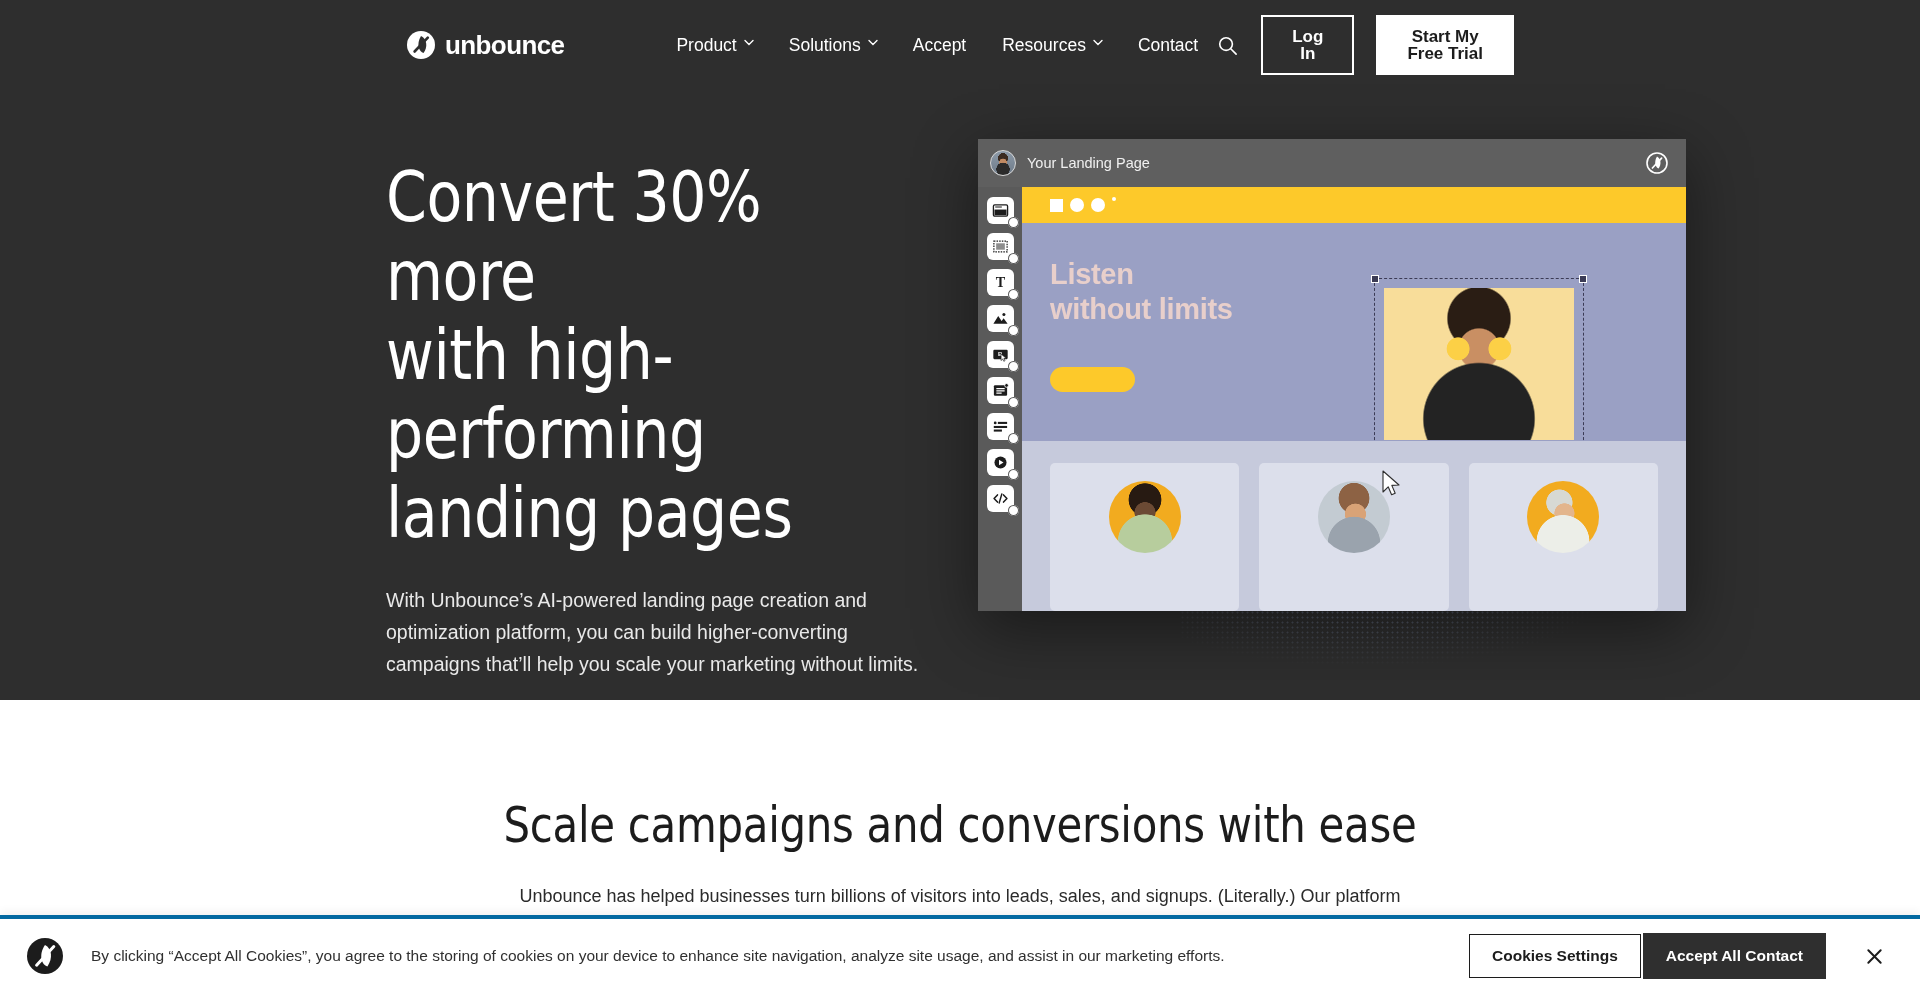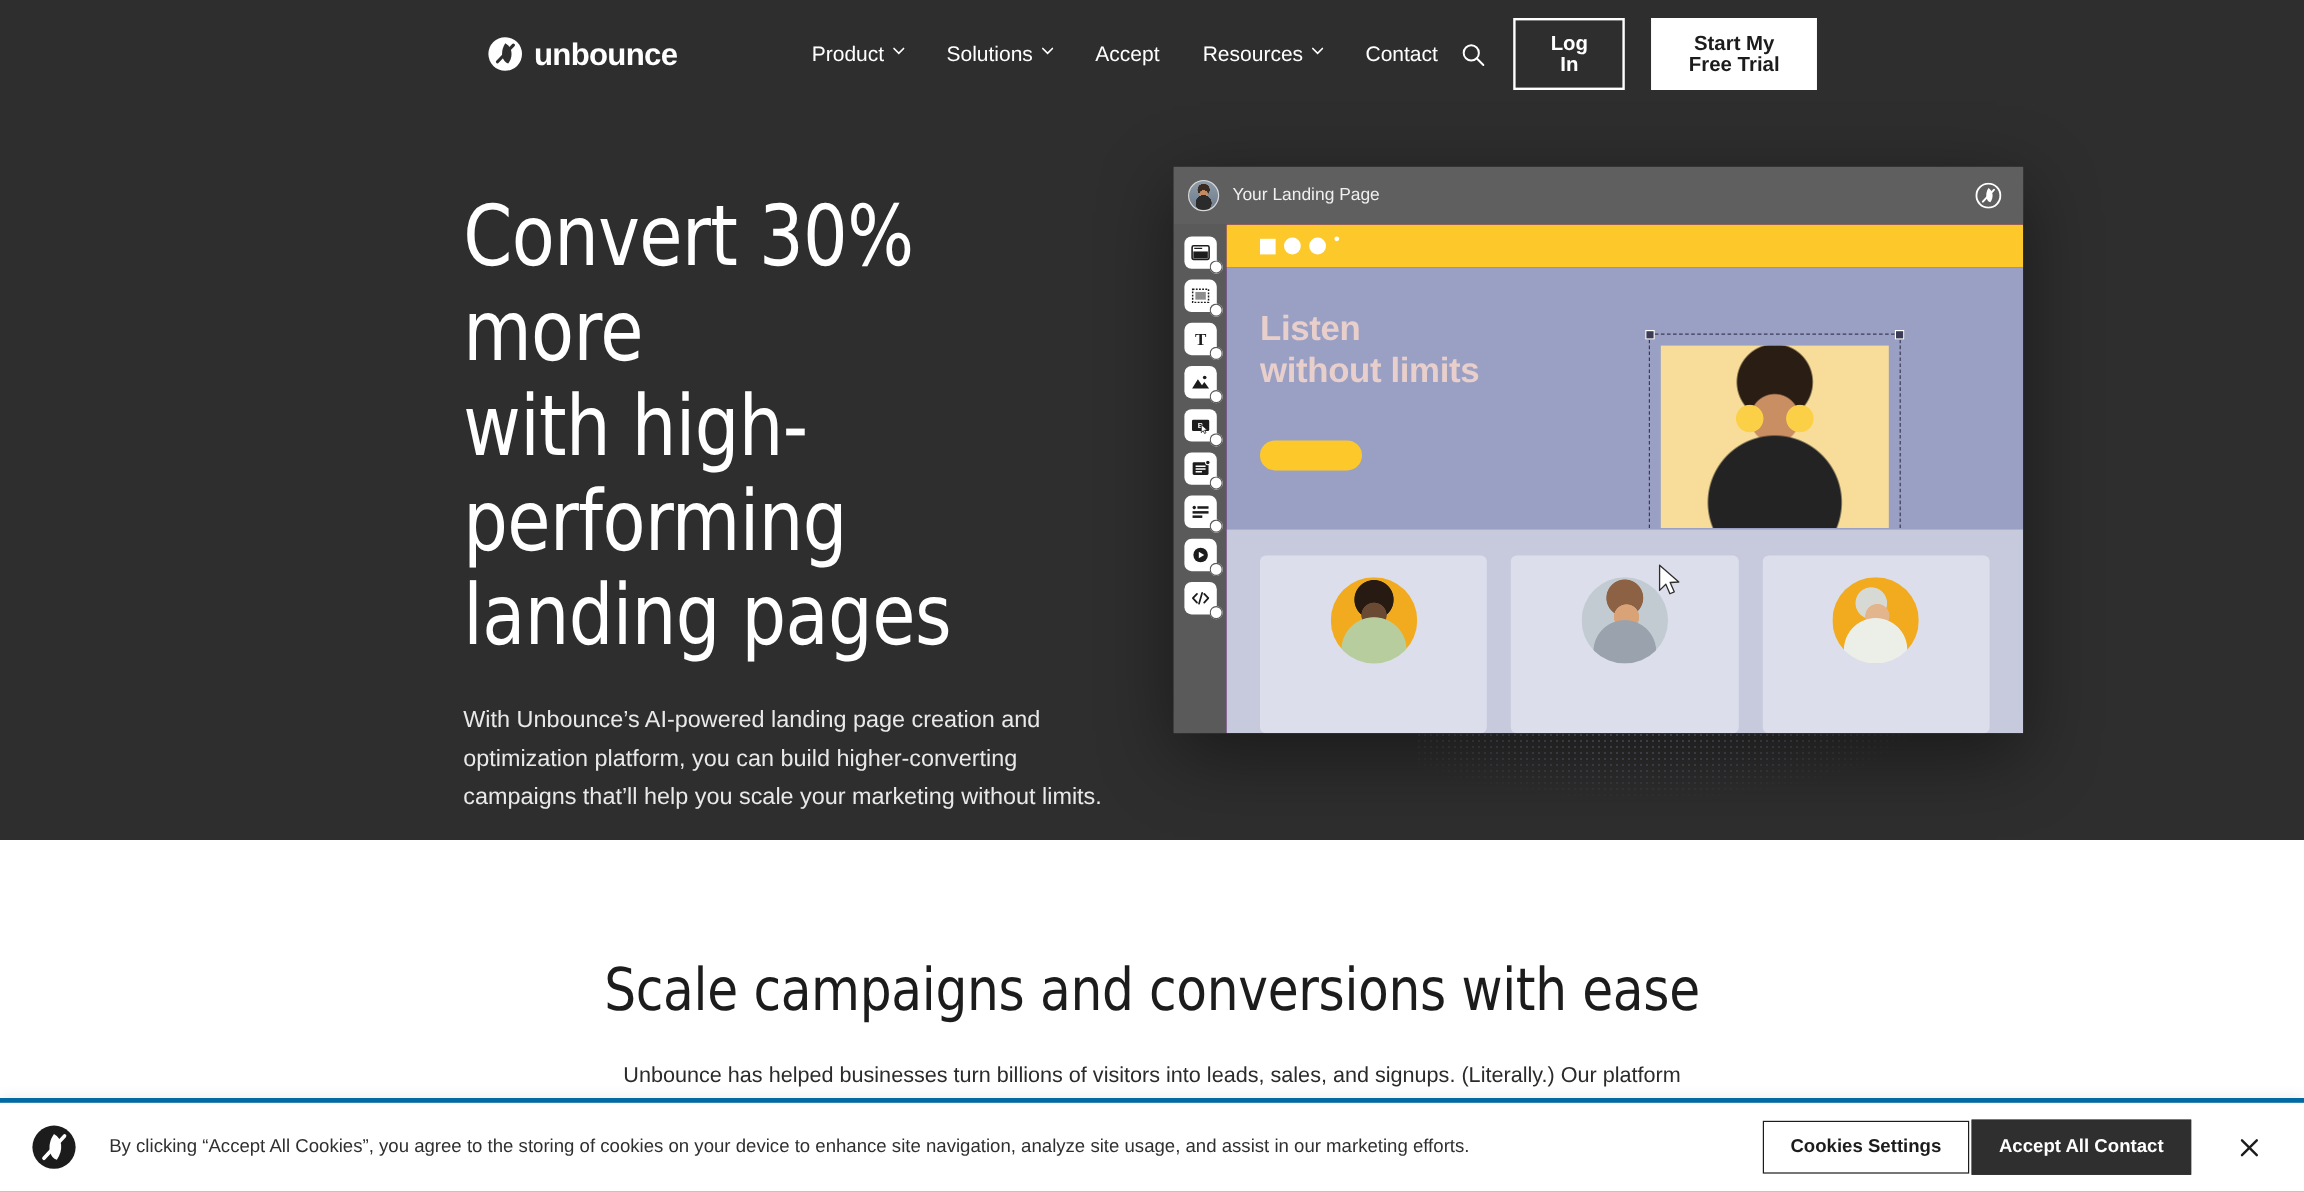--- a/index.html
+++ b/index.html
@@ -108,21 +108,21 @@
     width:27px; height:27px; border-radius:6px; background:#fff;
     display:flex; align-items:center; justify-content:center; position:relative;
     cursor:pointer; flex:0 0 27px;
   }
   .tool svg { display:block; }
   .tool::after {
     content:""; position:absolute; right:-5px; bottom:-4px;
     width:11px; height:11px; border-radius:50%; background:#ffffff;
     box-shadow:inset 0 0 0 1px #5a5a5a;
   }
-  .mock-canvas { flex:1; position:relative; background:#701a75; overflow:hidden; }
+  .mock-canvas { flex:1; position:relative; background:#ffffff; overflow:hidden; }
   .canvas-bar {
     height:36px; background:#fdc92a; display:flex; align-items:center; padding-left:28px; gap:7px;
   }
   .cb-sq { width:13px; height:13px; background:#fff; }
   .cb-c { width:14px; height:14px; border-radius:50%; background:#fff; }
   .cb-dot { width:4px; height:4px; border-radius:50%; background:#fff; align-self:flex-start; margin-top:10px;}
   .canvas-hero { height:218px; background:#9aa0c4; position:relative; }
   .ch-title {
     position:absolute; left:28px; top:34px; color:#e8cfcb;
     font-size:29px; font-weight:800; line-height:1.22; letter-spacing:-0.3px;

